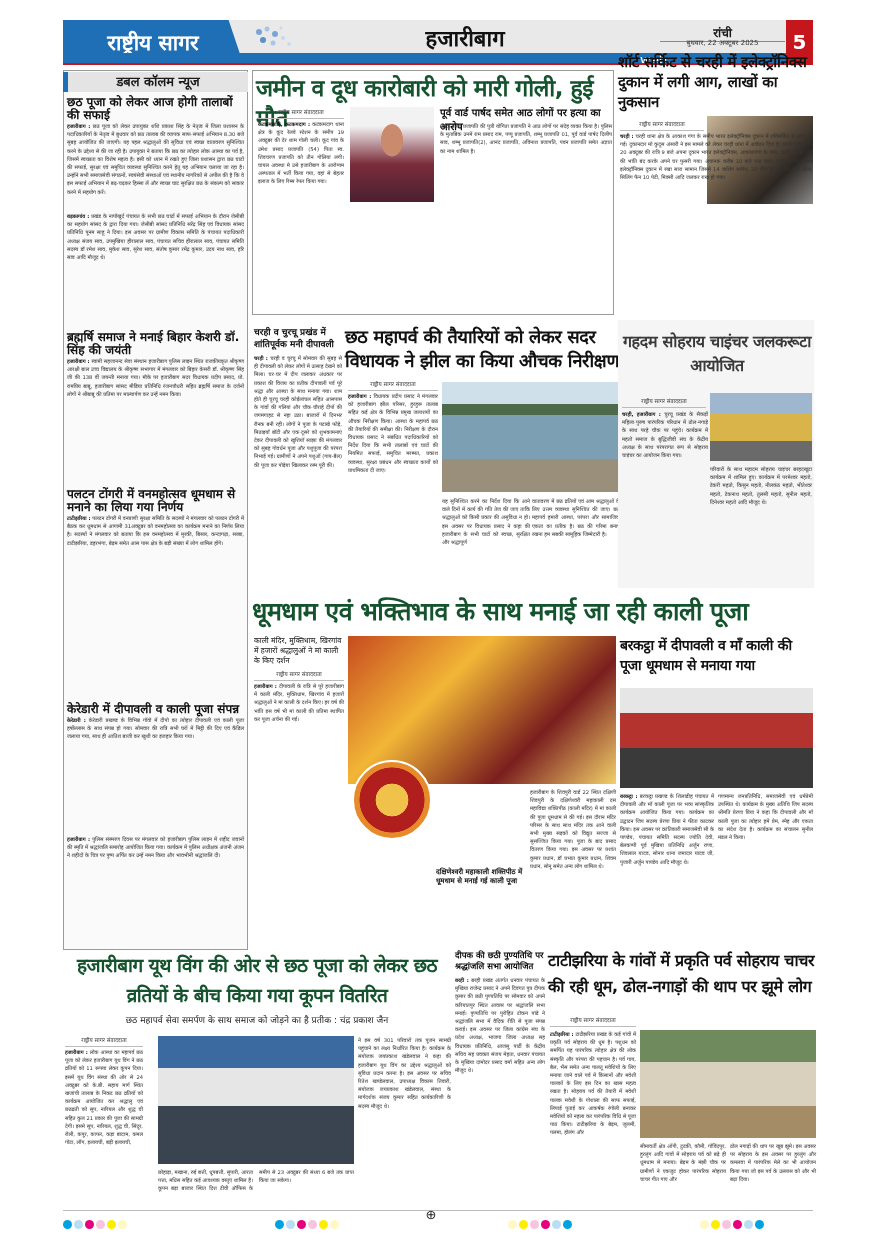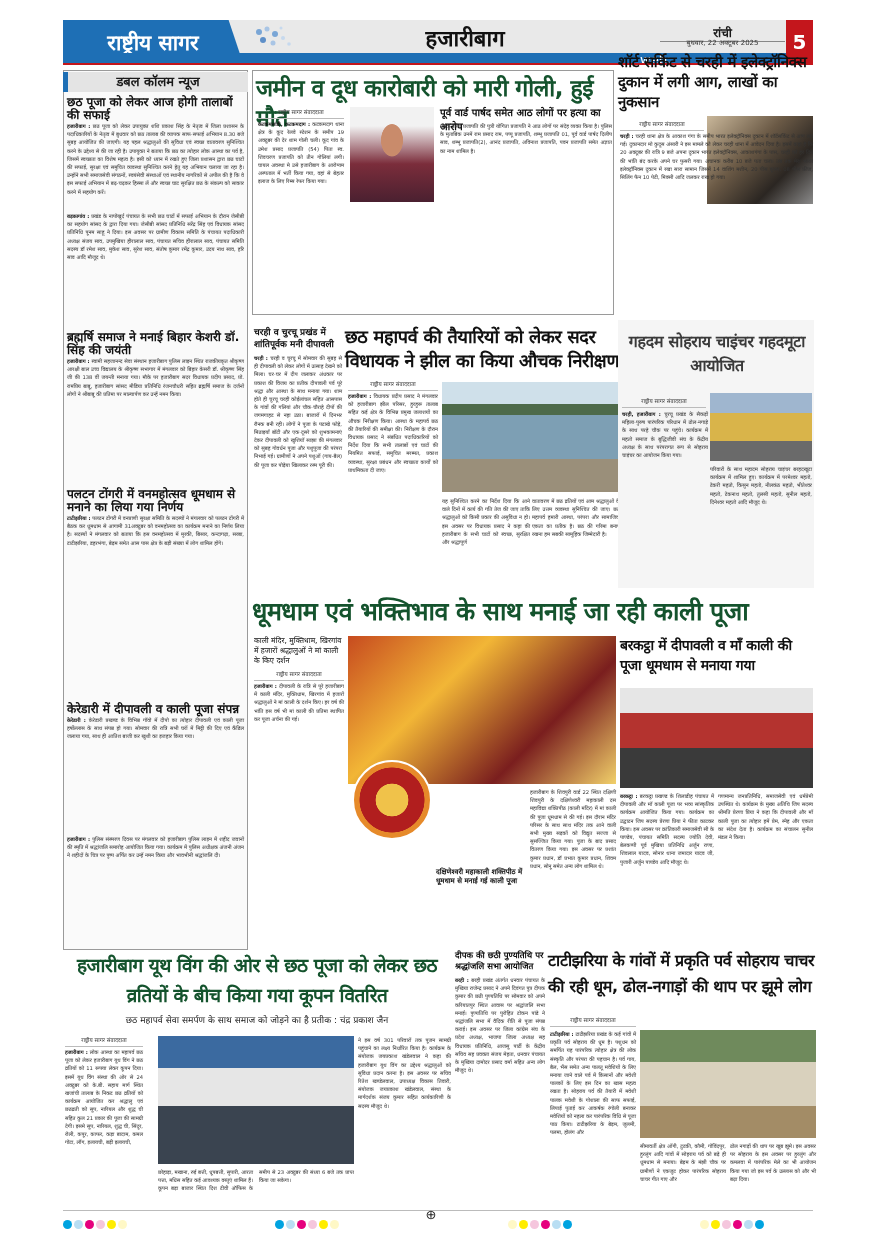--- a/index.html
+++ b/index.html
@@ -116,21 +116,21 @@
 <p class="abs body-t" style="left:254px;top:354px;width:88px;"><b>चरही :</b> <span>चरही व चुरचू में सोमवार की सुबह से ही दीपावली को लेकर लोगों में उत्साह देखने को मिला। घर-घर में दीप जलाकर अंधकार पर प्रकाश की विजय का प्रतीक दीपावली पर्व पूरे श्रद्धा और आस्था के साथ मनाया गया। शाम होते ही चुरचू चरही कोईलांचल सहित आसपास के गांवों की गलियां और चौक-चौराहे दीपों की जगमगाहट से नहा उठा। बाजारों में दिनभर रौनक बनी रही। लोगों ने पूजा के पटाखे फोड़े, मिठाइयाँ बाँटी और एक-दूसरे को शुभकामनाएं देकर दीपावली को खुशियाँ साझा की मंगलवार को सुबह गोवर्धन पूजा और पशुपूजा की परंपरा निभाई गई। ग्रामीणों ने अपने पशुओं (गाय-बैल) की पूजा कर पोड़ेया खिलाकर रस्म पूरी की।</span></p>
 
 <div class="abs hl-l" style="left:345px;top:325px;width:275px;font-size:18px;line-height:24px;">छठ महापर्व की तैयारियों को लेकर सदर विधायक ने झील का किया औचक निरीक्षण</div>
 <div class="abs byline" style="left:348px;top:380px;width:90px;">राष्ट्रीय सागर संवाददाता</div>
 <p class="abs body-t" style="left:348px;top:392px;width:90px;"><b>हजारीबाग :</b> <span>विधायक प्रदीप प्रसाद ने मंगलवार को हजारीबाग झील परिसर, हुरहुरू तालाब सहित कई क्षेत्र के विभिन्न प्रमुख जलाशयों का औचक निरीक्षण किया। आस्था के महापर्व छठ की तैयारियों की समीक्षा की। निरीक्षण के दौरान विधायक प्रसाद ने संबंधित पदाधिकारियों को निर्देश दिया कि सभी तालाबों एवं घाटों की नियमित सफाई, समुचित मरम्मत, प्रकाश व्यवस्था, सुरक्षा प्रबंधन और स्वच्छता कार्यों को प्राथमिकता दी जाए।</span></p>
 <div class="abs photo lake" style="left:442px;top:382px;width:178px;height:110px;"></div>
 <p class="abs body-t" style="left:442px;top:497px;width:88px;">यह सुनिश्चित करने का निर्देश दिया कि आने वाले दिनों में कार्य की गति तेज की जाए ताकि श्रद्धालुओं को किसी प्रकार की असुविधा न हो। इस अवसर पर विधायक प्रसाद ने कहा की हजारीबाग के सभी घाटों को स्वच्छ, सुरक्षित और श्रद्धापूर्ण</p>
 <p class="abs body-t" style="left:532px;top:497px;width:88px;">वातावरण में छठ व्रतियों एवं आम श्रद्धालुओं के लिए उत्तम व्यवस्था सुनिश्चित की जाए। छठ महापर्व हमारी आस्था, परंपरा और सामाजिक एकता का प्रतीक है। छठ की गरिमा बनाए रखना हम सबकी सामूहिक जिम्मेदारी है।</p>
 
 <div class="abs" style="left:618px;top:320px;width:196px;height:268px;background:#f5f5f5;"></div>
-<div class="abs hl-l" style="left:622px;top:330px;width:190px;font-size:16px;line-height:24px;text-align:center;color:#3a3a3a;">गहदम सोहराय चाइंचर गहदमूटा आयोजित</div>
+<div class="abs hl-l" style="left:622px;top:330px;width:190px;font-size:16px;line-height:24px;text-align:center;color:#3a3a3a;">गहदम सोहराय चाइंचर जलकरूटा आयोजित</div>
 <div class="abs byline" style="left:622px;top:397px;width:84px;">राष्ट्रीय सागर संवाददाता</div>
 <div class="abs photo sohrai" style="left:710px;top:393px;width:102px;height:68px;"></div>
 <p class="abs body-t" style="left:622px;top:410px;width:86px;"><b>चरही, हजारीबाग :</b> <span>चुरचू प्रखंड के सैकड़ों महिला-पुरुष पारंपरिक परिधान में ढोल-नगाड़े के साथ परहे चौक पर पहुंचे। कार्यक्रम में महतो समाज के बुद्धिजीवी संघ के केंद्रीय अध्यक्ष के साथ परंपरागत रूप से सोहराय चाइंचर का आयोजन किया गया।</span></p>
 <p class="abs body-t" style="left:710px;top:465px;width:102px;">परिवारों के साथ महादम सोहराय चाइंचर बरहदखूटा कार्यक्रम में शामिल हुए। कार्यक्रम में परमेश्वर महतो, टेकरी महतो, किसुन महतो, नीलकंठ महतो, भीतेश्वर महतो, टेकनाथ महतो, तुलसी महतो, सुनील महतो, दिनेश्वर महतो आदि मौजूद थे।</p>
 
 <div class="abs hl-xl" style="left:252px;top:596px;width:565px;font-size:25px;line-height:32px;">धूमधाम एवं भक्तिभाव के साथ मनाई जा रही काली पूजा</div>
 <div class="abs hl-s" style="left:254px;top:636px;width:92px;font-size:7.5px;line-height:10px;font-weight:normal;">काली मंदिर, मुक्तिधाम, खिरगांव में हजारों श्रद्धालुओं ने मां काली के किए दर्शन</div>
 <div class="abs byline" style="left:254px;top:670px;width:90px;">राष्ट्रीय सागर संवाददाता</div>
 <p class="abs body-t" style="left:254px;top:682px;width:90px;"><b>हजारीबाग :</b> <span>दीपावली के रात्रि से पूरे हजारीबाग में काली मंदिर, मुक्तिधाम, खिरगांव में हजारों श्रद्धालुओं ने मां काली के दर्शन किए। हर वर्ष की भांति इस वर्ष भी मां काली की प्रतिमा स्थापित कर पूजा अर्चना की गई।</span></p>
 <div class="abs photo kali" style="left:348px;top:636px;width:268px;height:148px;"></div>

